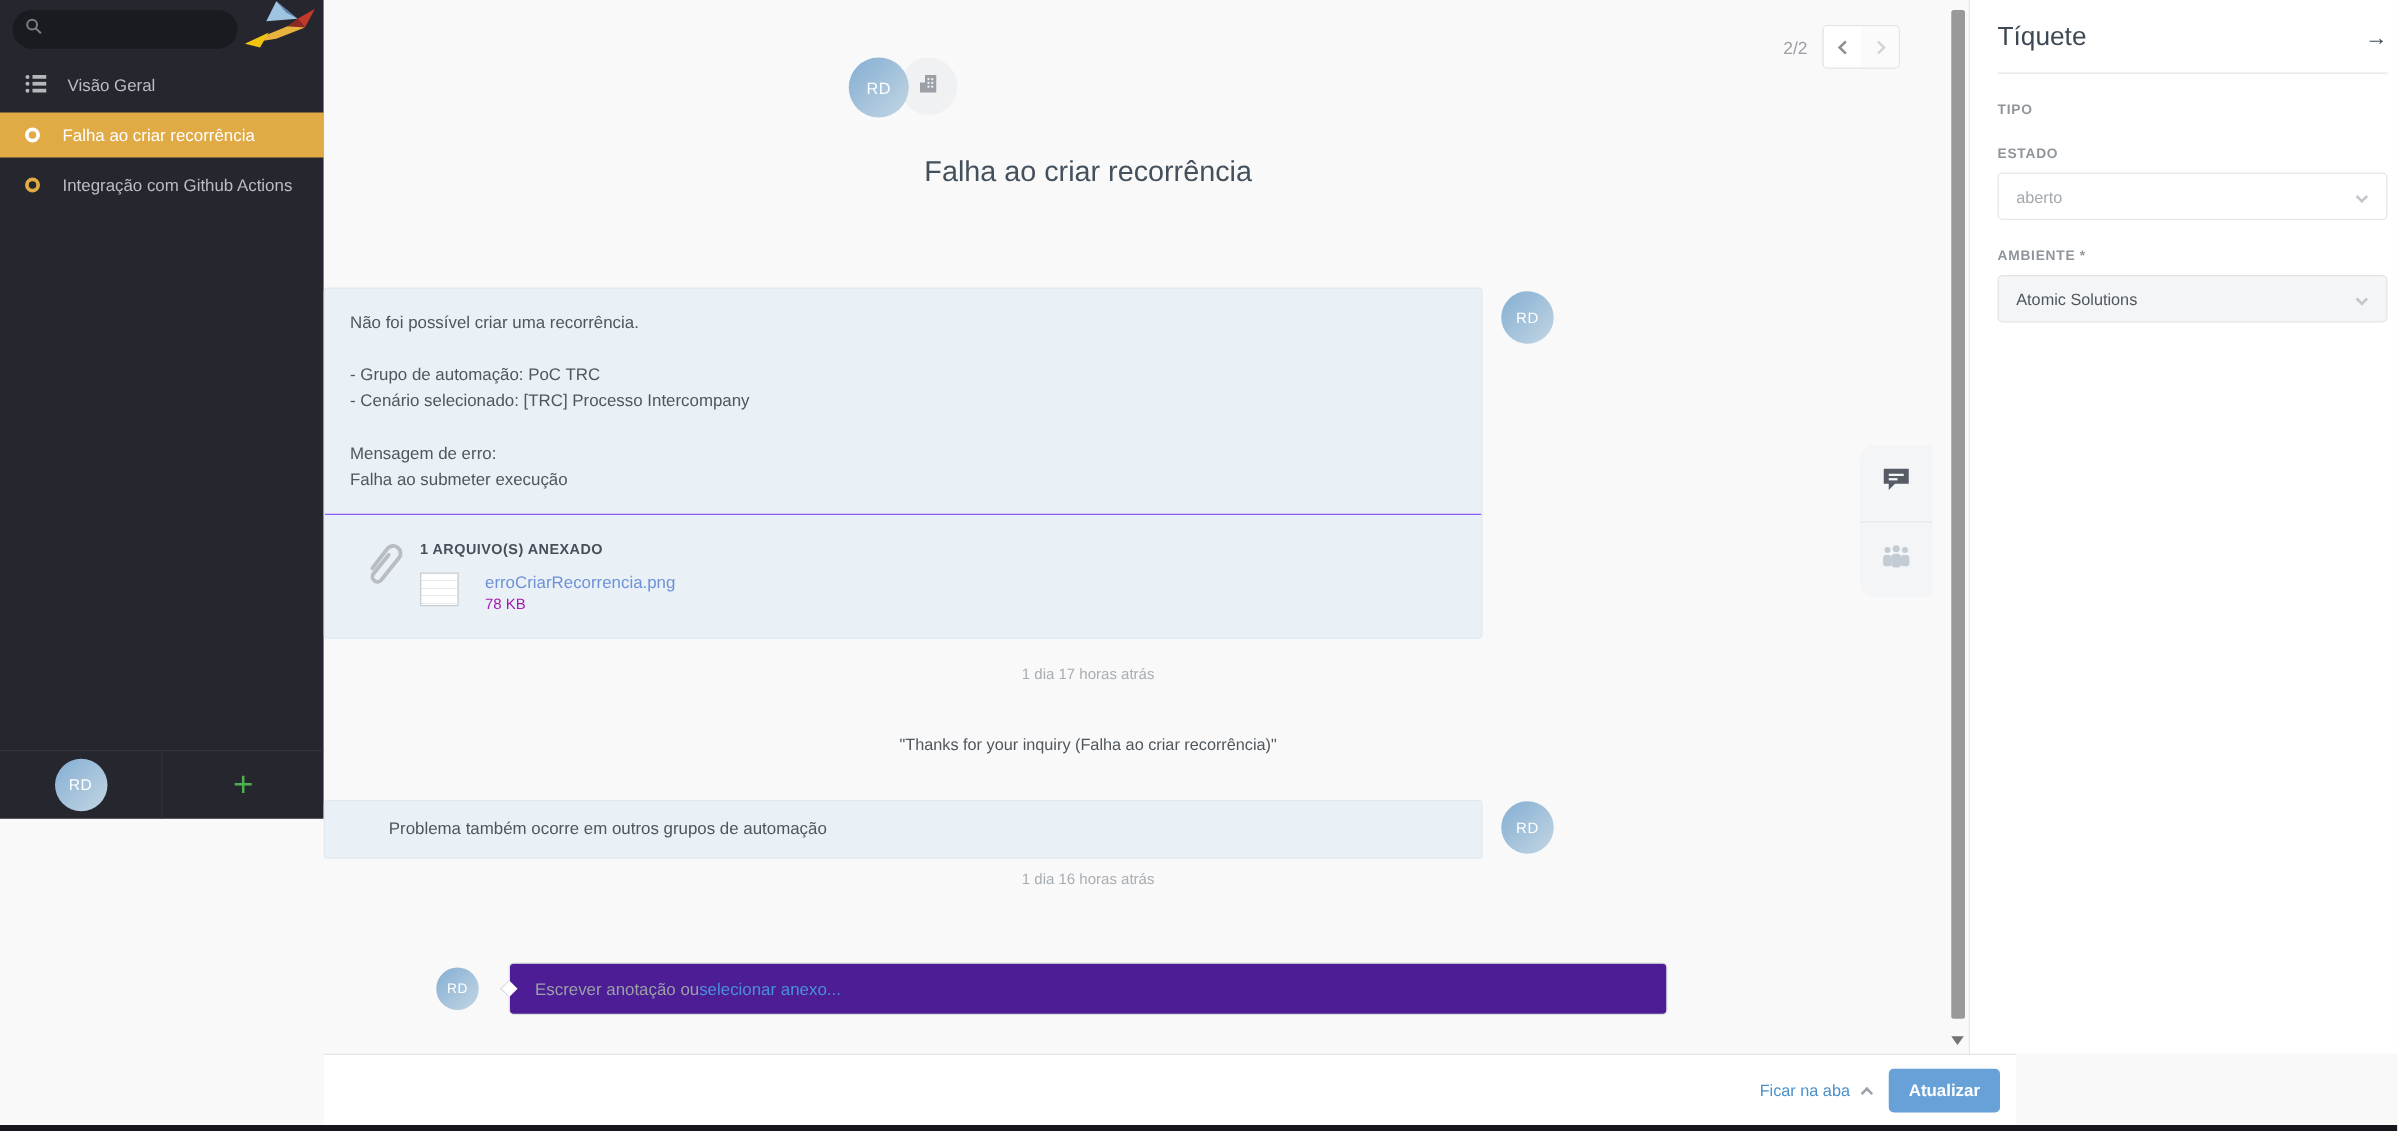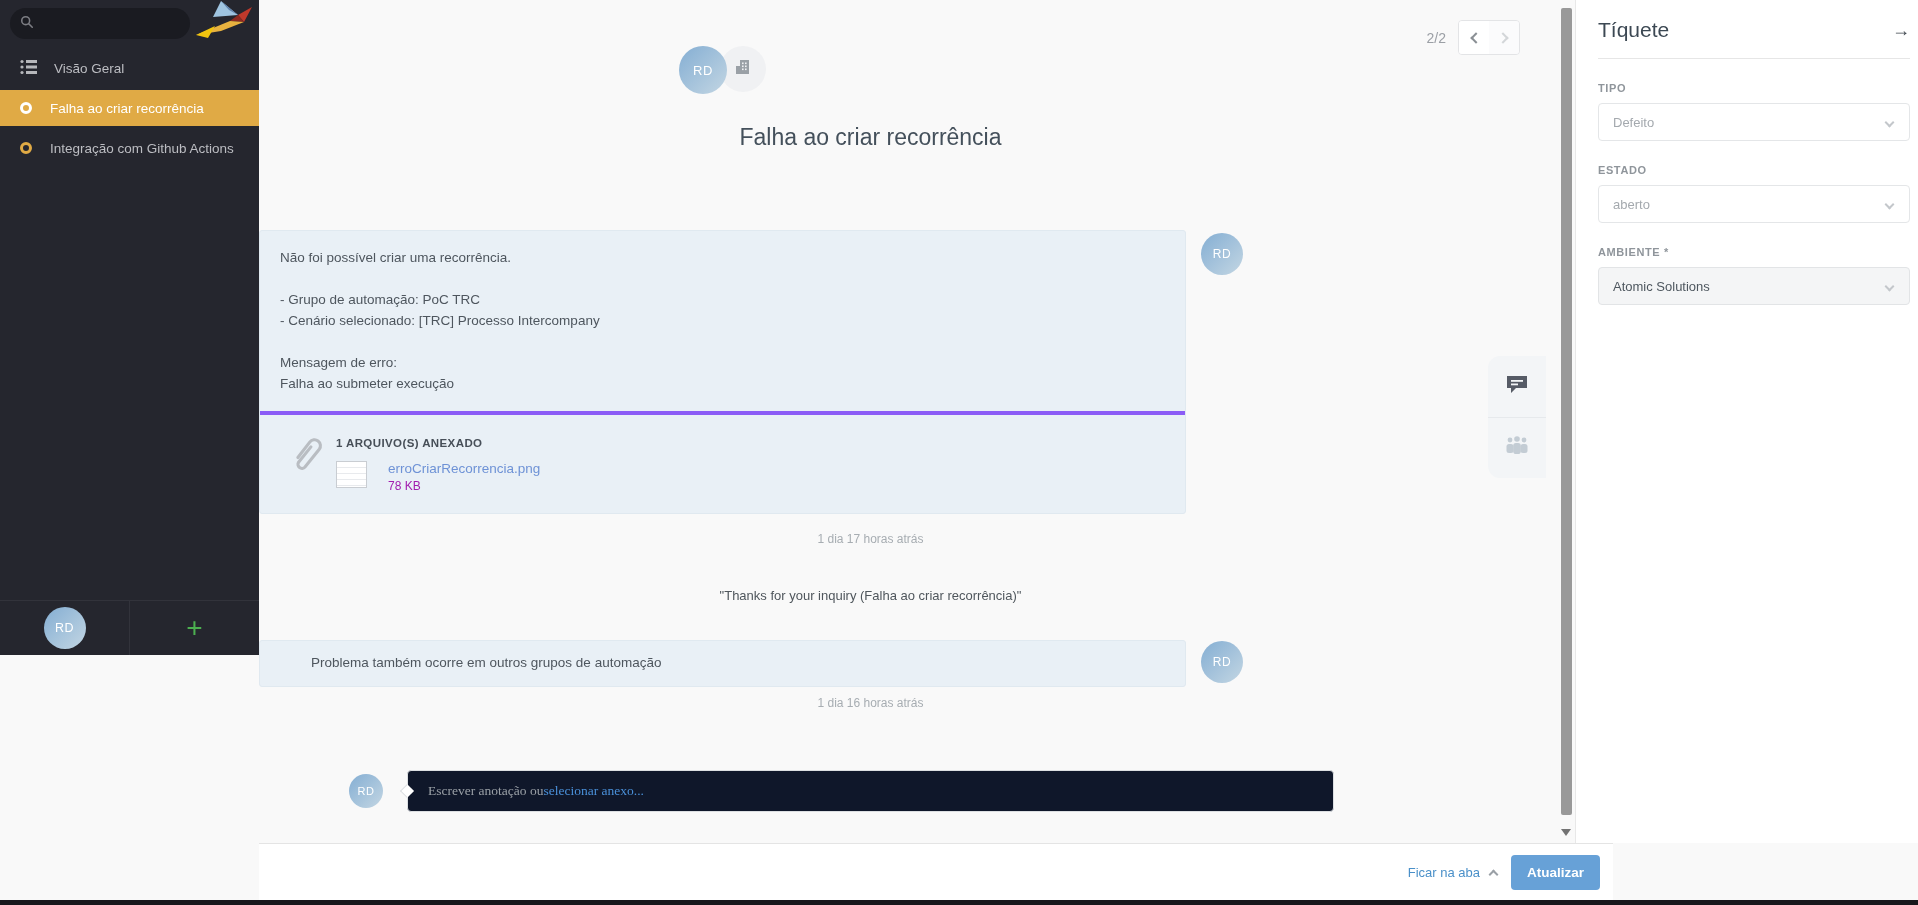--- a/index.html
+++ b/index.html
@@ -43,35 +43,35 @@
   .head-avatars { top:46px; left:0; width:927px; display:flex; justify-content:center; position:absolute; }
   .av-top { width:48px; height:48px; font-size:13px; z-index:2; }
   .org-circle { width:46px; height:46px; border-radius:50%; background:#f0f1f3; margin-left:-7px; z-index:1; display:flex; align-items:center; justify-content:center; }
   .ticket-title { position:absolute; top:124px; width:927px; text-align:center; font-size:23px; color:#44505b; font-weight:500; }
   .ticket-sub { position:absolute; top:163px; width:927px; text-align:center; font-size:12.5px; color:#9ba1a6; display:flex; align-items:center; justify-content:center; gap:5px; }
   .copy-ic { display:inline-block; margin:0 2px; }
 
   .bubble { position:absolute; left:0; width:927px; background:#e9f0f6; border:1px solid #e0e9f0; border-radius:3px; }
   .bubble .txt { padding:17px 20px; font-size:13.5px; line-height:1.55; color:#4e565e; white-space:pre-line; }
   .msg-avatar { position:absolute; right:-58px; top:2px; width:42px; height:42px; font-size:12px; }
-  .attach { border-top:4px solid #8b5cf6; display:flex; padding:16px 20px 20px 14px; }
+  .attach { border-top:1px solid #8b5cf6; display:flex; padding:16px 20px 20px 14px; }
   .clip { width:62px; flex:0 0 auto; display:flex; justify-content:center; padding-top:4px; }
   .attach-body {}
   .attach-count { font-size:11.5px; font-weight:700; color:#474f58; letter-spacing:.4px; margin-top:6px; }
   .file-row { display:flex; margin-top:12px;gap:11px; }
   .thumb { width:31px; height:27px; border:1px solid #c9cdd2; background:repeating-linear-gradient(180deg,#ffffff 0 5px,#e8eaed 5px 6px); margin-right:10px; cursor:pointer; }
   .file-name { font-size:13.5px; color:#6e92d6; cursor:pointer; }
   .file-size { font-size:12px; color:#a21caf; margin-top:3px; }
   .stamp { position:absolute; width:927px; text-align:center; font-size:12px; color:#a7adb2; }
   .quote { position:absolute; width:927px; text-align:center; font-size:13px; color:#4f565c; }
   .quote-inner { display:inline-block; text-align:left; }
 
   .reply { position:absolute; top:770px; left:90px; display:flex; align-items:center; }
   .av-34 { width:34px; height:34px; font-size:11px; }
-  .reply-box { position:relative; margin-left:24px; width:927px; height:42px; background:#0f172a; border:1px solid #dcdfe2; border-radius:4px; display:flex; align-items:center; padding-left:20px; cursor:text;font-family:Liberation Serif, serif; }
+  .reply-box { position:relative; margin-left:24px; width:927px; height:42px; background:#4c1d95; border:1px solid #dcdfe2; border-radius:4px; display:flex; align-items:center; padding-left:20px; cursor:text; }
   .reply-box .tail { position:absolute; left:-6px; top:15px; width:10px; height:10px; background:#ffffff; border-left:1px solid #dcdfe2; border-bottom:1px solid #dcdfe2; transform:rotate(45deg); }
   .ph-gray { color:#9aa0a6; font-size:13.5px; }
   .ph-link { color:#4a90d9; font-size:13.5px; cursor:pointer; }
 
   .tab-panel { position:absolute; right:29px; top:356px; width:58px; height:122px; background:#f3f5f7; border-radius:12px 0 0 12px; }
   .tab-cell { height:61px; display:flex; align-items:center; justify-content:center; cursor:pointer; }
   .tab-cell + .tab-cell { border-top:1px solid #e6e9ec; }
 
   .scrollbar { position:absolute; right:3px; top:8px; width:11px; height:807px; background:#999999; border-radius:2px; cursor:grab; }
   .scroll-arrow { position:absolute; right:4px; top:829px; width:0; height:0; border-left:5px solid transparent; border-right:5px solid transparent; border-top:7px solid #737373; cursor:pointer; }
@@ -269,24 +269,20 @@
   </div>
 
   <div class="panel">
     <div class="panel-head">
       <span class="panel-title">Tíquete</span>
       <span class="panel-arrow">→</span>
     </div>
     <div class="panel-div"></div>
 
     <div class="field-label">TIPO</div>
-    <div class="select">
-      <span>Defeito</span>
-      <span class="chev down"></span>
-    </div>
 
     <div class="field-label">ESTADO</div>
     <div class="select">
       <span>aberto</span>
       <span class="chev down"></span>
     </div>
 
     <div class="field-label">AMBIENTE *</div>
     <div class="select filled">
       <span>Atomic Solutions</span>

